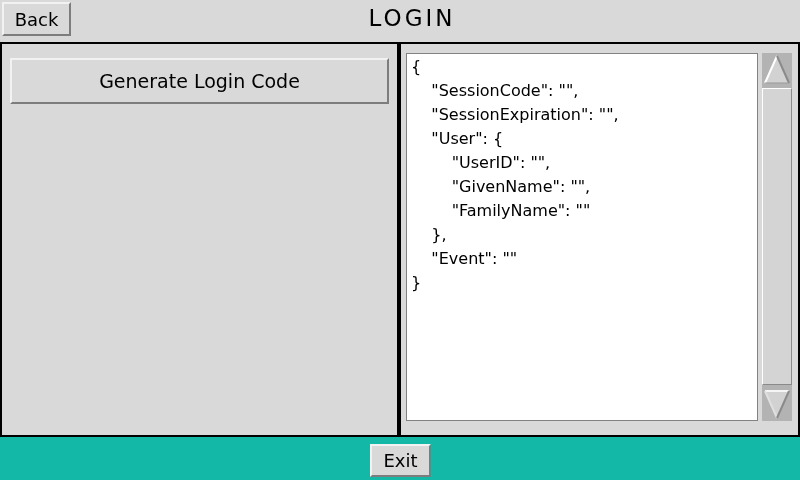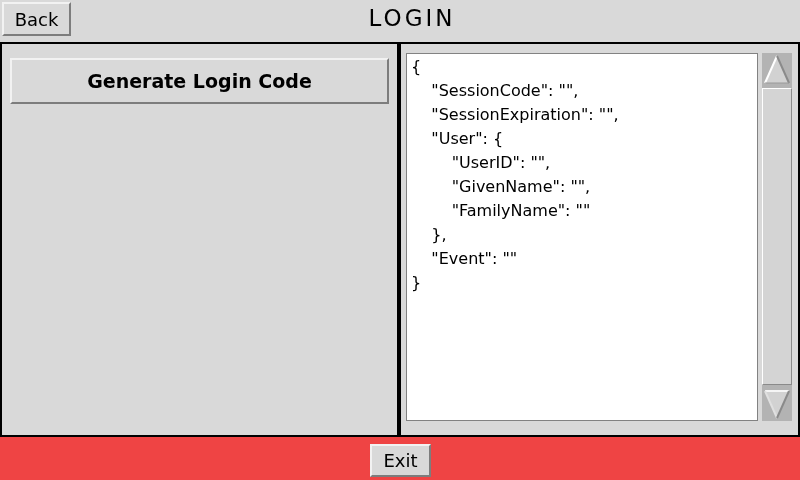--- a/index.html
+++ b/index.html
@@ -41,21 +41,21 @@
 
   
   .main { position: absolute; top: 42px; left: 0; width: 800px; height: 395px; }
   .panel {
     position: absolute; top: 0; height: 395px;
     background: #d9d9d9; border: 2px solid #000; box-sizing: border-box;
   }
   .panel-left  { left: 0;     width: 399px; }
   .panel-right { left: 399px; width: 401px; }
 
-  .btn-wide { left: 8px; width: 379px; font-size: 19px; font-weight: bold; }
+  .btn-wide { left: 8px; width: 379px; font-size: 19px; }
   .btn-generate { top: 14px;  height: 46px; }
   .btn-logout   { top: 120px; height: 47px; }
 
   
   .textarea {
     position: absolute; left: 5px; top: 9px; width: 352px; height: 368px;
     background: #ffffff;
     border: 1px solid #828282;
     box-sizing: border-box;
     overflow: hidden;
@@ -81,21 +81,21 @@
   .scroll-btn.down { bottom: 0; }
   .scroll-thumb {
     position: absolute; left: 0; top: 35px; width: 30px; height: 297px;
     background: #d4d4d4;
     border-style: solid; border-width: 1px;
     border-color: #ffffff #8a8a8a #8a8a8a #ffffff;
     box-sizing: border-box;
   }
 
   
-  .bottombar { position: absolute; top: 437px; left: 0; width: 800px; height: 43px; background: #ef4444; }
+  .bottombar { position: absolute; top: 437px; left: 0; width: 800px; height: 43px; background: #14b8a6; }
 </style>
 </head>
 <body>
 
 <div class="app">
 
   <div class="topbar">
     <button class="btn btn-back">
       <span>Back</span>
     </button>

